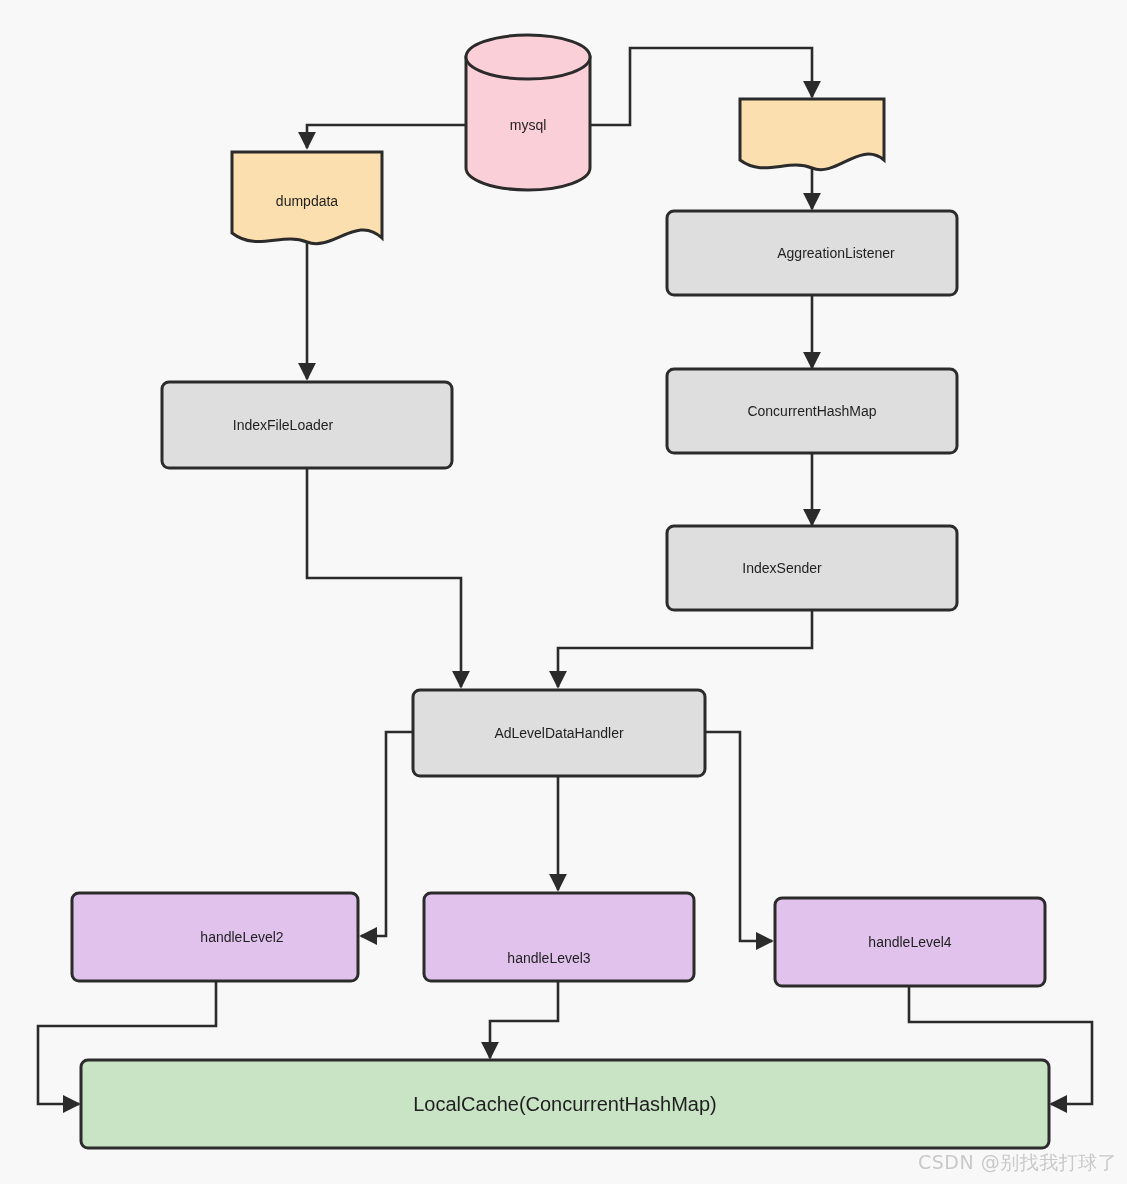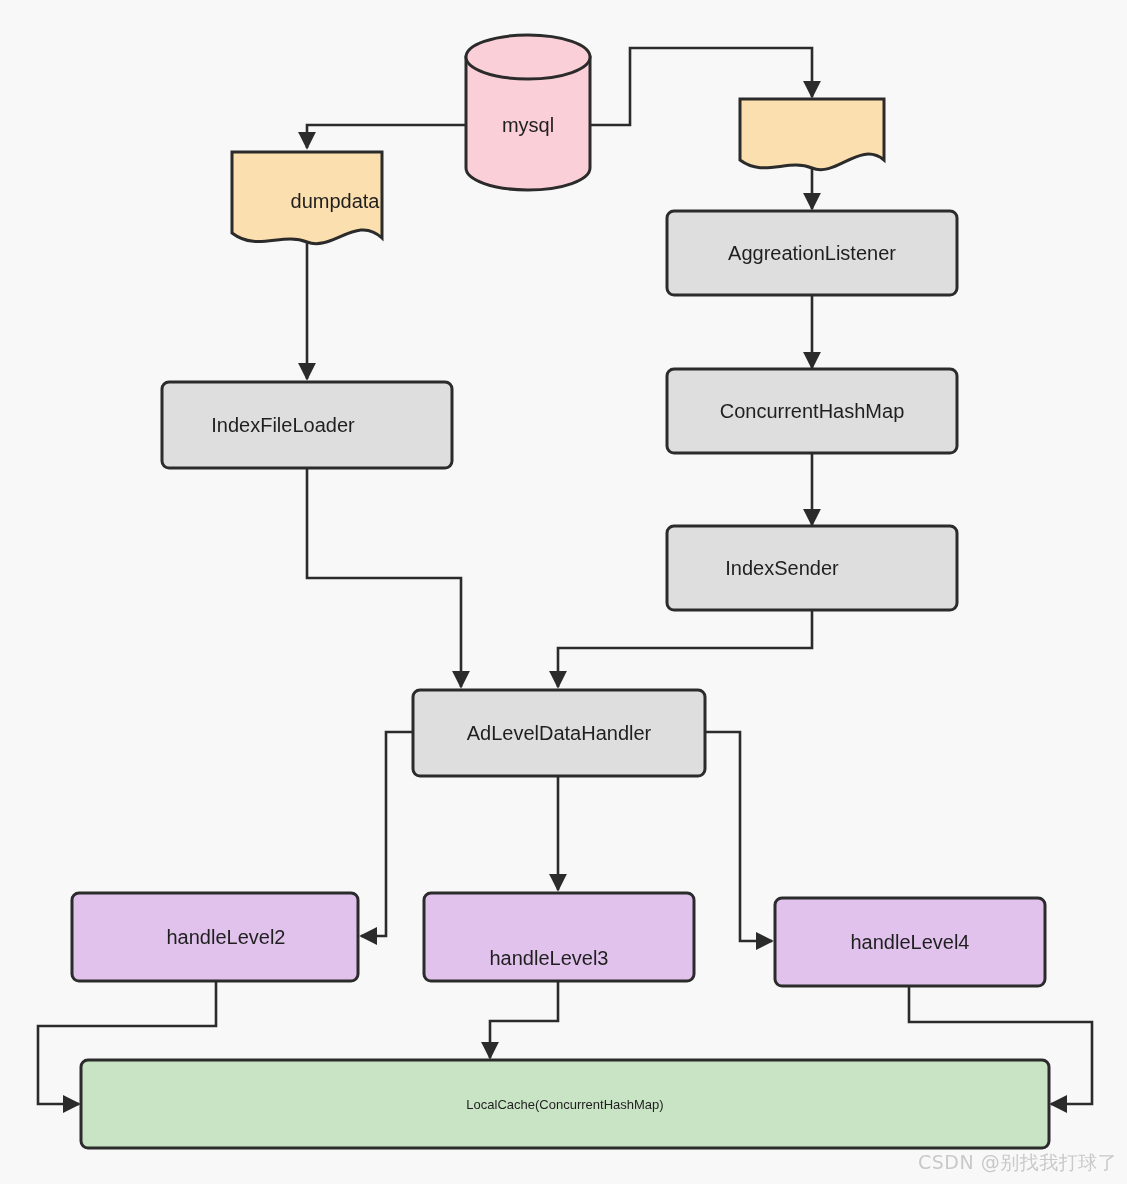--- a/index.html
+++ b/index.html
@@ -25,22 +25,22 @@
   .node-label {
     position: absolute;
     display: flex;
     align-items: center;
     justify-content: center;
     text-align: center;
     color: #1f1f1f;
     pointer-events: none;
     white-space: nowrap;
   }
-  .lbl-16 { font-size: 20px; }
-  .lbl-15 { font-size: 13px; }
+  .lbl-16 { font-size: 14px; }
+  .lbl-15 { font-size: 20px; }
   .watermark {
     position: absolute;
     font-size: 19px;
     color: #c9c9c9;
     letter-spacing: 0.5px;
     font-family: "DejaVu Sans", sans-serif;
   }
 </style>
 </head>
 <body>
@@ -113,33 +113,33 @@
     <rect x="424" y="893" width="270" height="88" rx="7" ry="7" fill="#e1c2ec" stroke="#2b2b2b" stroke-width="3"></rect>
 
     <rect x="775" y="898" width="270" height="88" rx="7" ry="7" fill="#e1c2ec" stroke="#2b2b2b" stroke-width="3"></rect>
 
     <rect x="81" y="1060" width="968" height="88" rx="7" ry="7" fill="#c9e4c5" stroke="#2b2b2b" stroke-width="3"></rect>
   </svg>
 
   <div class="node-label lbl-16" style="left:466px; top:104px; width:124px; height:42px;">mysql</div>
 
 
-  <div class="node-label lbl-16" style="left:232px; top:180px; width:150px; height:42px;padding-left:28px;">dumpdata</div>
+  <div class="node-label lbl-16" style="left:232px; top:180px; width:150px; height:42px;">dumpdata</div>
 
-  <div class="node-label lbl-16" style="left:667px; top:211px; width:290px; height:84px;">AggreationListener</div>
+  <div class="node-label lbl-16" style="left:667px; top:211px; width:290px; height:84px;padding-left:24px;">AggreationListener</div>
 
   <div class="node-label lbl-16" style="left:667px; top:369px; width:290px; height:84px;">ConcurrentHashMap</div>
 
   <div class="node-label lbl-16" style="left:667px; top:526px; width:230px; height:84px;">IndexSender</div>
 
   <div class="node-label lbl-16" style="left:162px; top:382px; width:242px; height:86px;text-align:center;">IndexFileLoader</div>
 
   <div class="node-label lbl-16" style="left:413px; top:690px; width:292px; height:86px;">AdLevelDataHandler</div>
 
-  <div class="node-label lbl-16" style="left:72px; top:893px; width:308px; height:88px;">handleLevel2</div>
+  <div class="node-label lbl-16" style="left:88px; top:893px; width:308px; height:88px;">handleLevel2</div>
 
   <div class="node-label lbl-16" style="left:424px; top:914px; width:250px; height:88px;">handleLevel3</div>
 
   <div class="node-label lbl-16" style="left:775px; top:898px; width:270px; height:88px;">handleLevel4</div>
 
   <div class="node-label lbl-15" style="left:81px; top:1060px; width:968px; height:88px;">LocalCache(ConcurrentHashMap)</div>
 
   <div class="watermark" style="left:918px; top:1150px;">CSDN @别找我打球了</div>
 
 </div>

